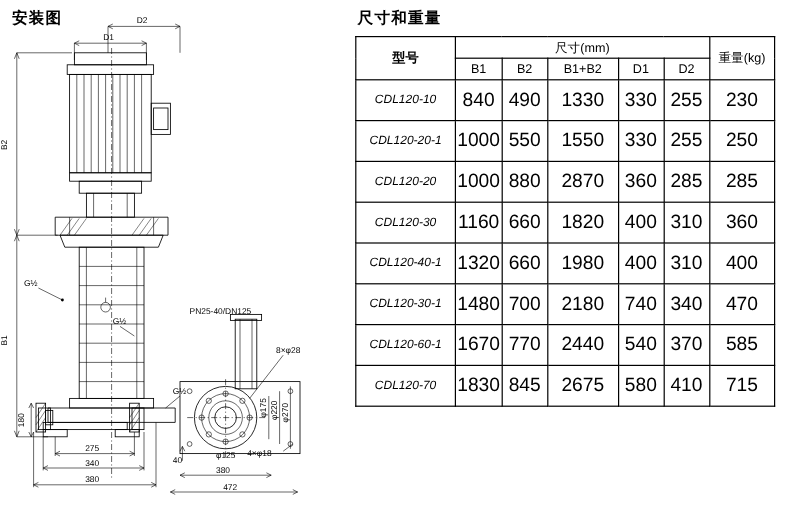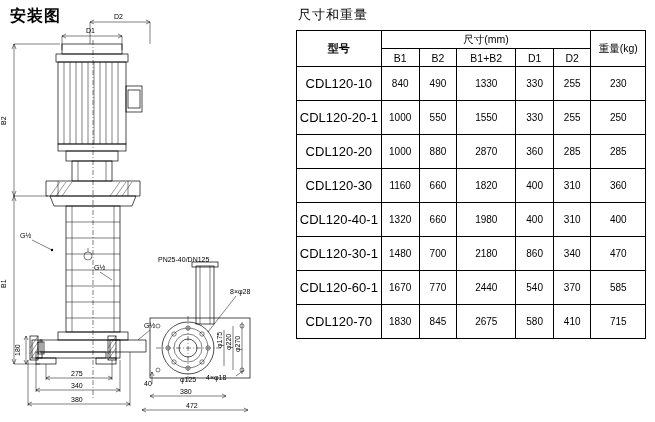--- a/index.html
+++ b/index.html
@@ -21,29 +21,29 @@
     width: 290px; height: 422px;
   }
   .panel-right {
     position: absolute;
     left: 290px; top: 0;
     width: 365px; height: 422px;
   }
   .title-left {
     position: absolute;
     left: 10px; top: 6px;
-    font-size: 16px;
+    font-size: 13px;
     font-weight: bold;
     letter-spacing: 1px;
   }
   .title-right {
     position: absolute;
     left: 8px; top: 6px;
     font-size: 13px;
-    font-weight: normal;
+    font-weight: bold;
     letter-spacing: 1px;
     text-align: right;
   }
   table.dims {
     position: absolute;
     left: 6px; top: 30px;
     border-collapse: collapse;
     width: 350px;
     font-size: 10px;
   }
@@ -61,24 +61,25 @@
   table.dims thead th.model {
     font-size: 11px;
     font-weight: bold;
     margin-left: 36px;
   }
   table.dims thead th.group {
     font-size: 10.5px;
   }
   table.dims tbody td {
     height: 33px;
+    font-size: 16px;
+  }
+  table.dims tbody td.model-cell {
     font-size: 10px;
-  }
-  table.dims tbody td.model-cell {
-    font-size: 13px;
+    font-style: italic;
   }
   .col-model { width: 86px; }
   .col-b1 { width: 38px; }
   .col-b2 { width: 38px; }
   .col-b1b2 { width: 60px; }
   .col-d1 { width: 38px; }
   .col-d2 { width: 38px; }
   .col-w  { width: 56px; }
 
   svg.drawing {
@@ -409,21 +410,21 @@
         <td>1980</td>
         <td>400</td>
         <td>310</td>
         <td>400</td>
       </tr>
       <tr>
         <td class="model-cell">CDL120-30-1</td>
         <td>1480</td>
         <td>700</td>
         <td>2180</td>
-        <td>860</td>
+        <td>740</td>
         <td>340</td>
         <td>470</td>
       </tr>
       <tr>
         <td class="model-cell">CDL120-60-1</td>
         <td>1670</td>
         <td>770</td>
         <td>2440</td>
         <td>540</td>
         <td>370</td>

